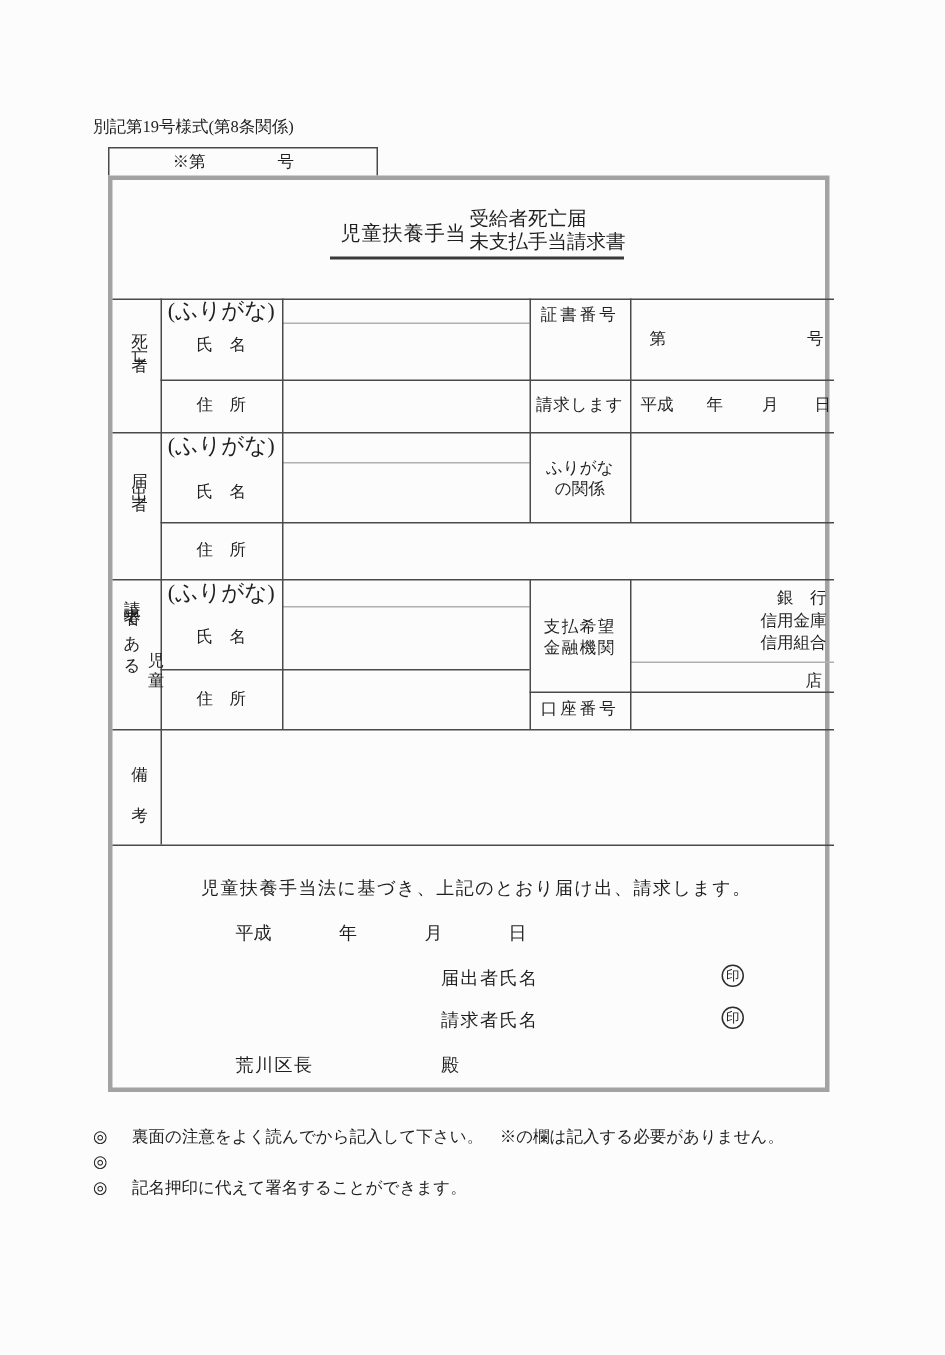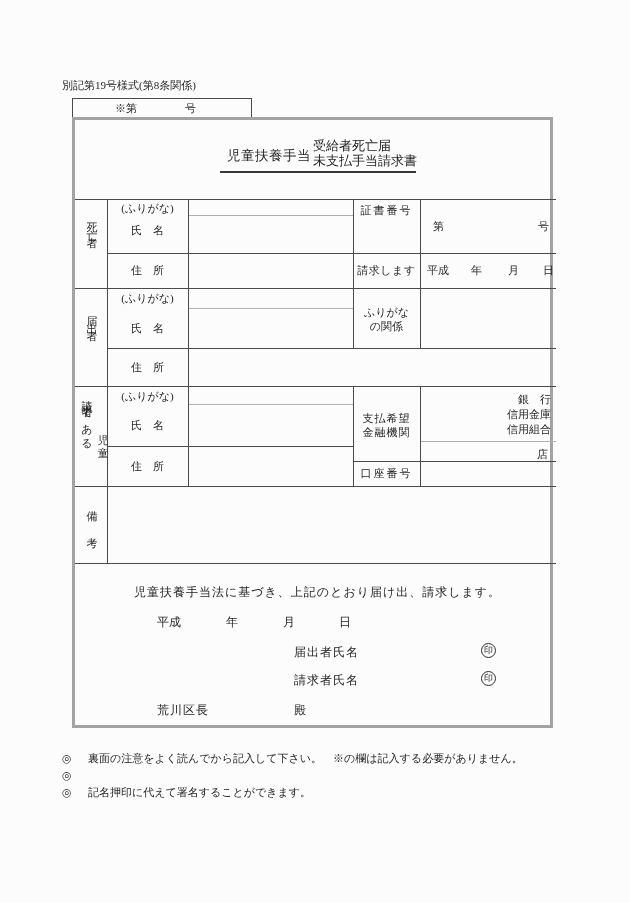--- a/index.html
+++ b/index.html
@@ -3,21 +3,21 @@
 <meta charset="utf-8">
 <style>
   html,body{margin:0;padding:0;}
   body{
     width:630px;height:903px;background:#fcfcfc;position:relative;
     font-family:"Liberation Serif","DejaVu Serif",serif;color:#1f1f1f;
     -webkit-font-smoothing:antialiased;
   }
   .abs{position:absolute;}
   .fs11{font-size:11px;line-height:13px;}
-  .fs10{font-size:11px;line-height:12px;font-family:Liberation Serif, serif;}
+  .fs10{font-size:15px;line-height:12px;font-family:Liberation Serif, serif;}
   .fs12{font-size:12px;line-height:14px;margin-left:36px;}
   .fs13{font-size:13px;line-height:15px;}
   .ls1{letter-spacing:1px;}
   .ls2{letter-spacing:2px;}
   .right{text-align:right;}
   .vtext{writing-mode:vertical-rl;text-orientation:upright;}
   #form-table{
     left:72px;top:117px;width:481px;height:611px;
     border:3px solid #a3a3a3;box-sizing:border-box;background:transparent;
   }

